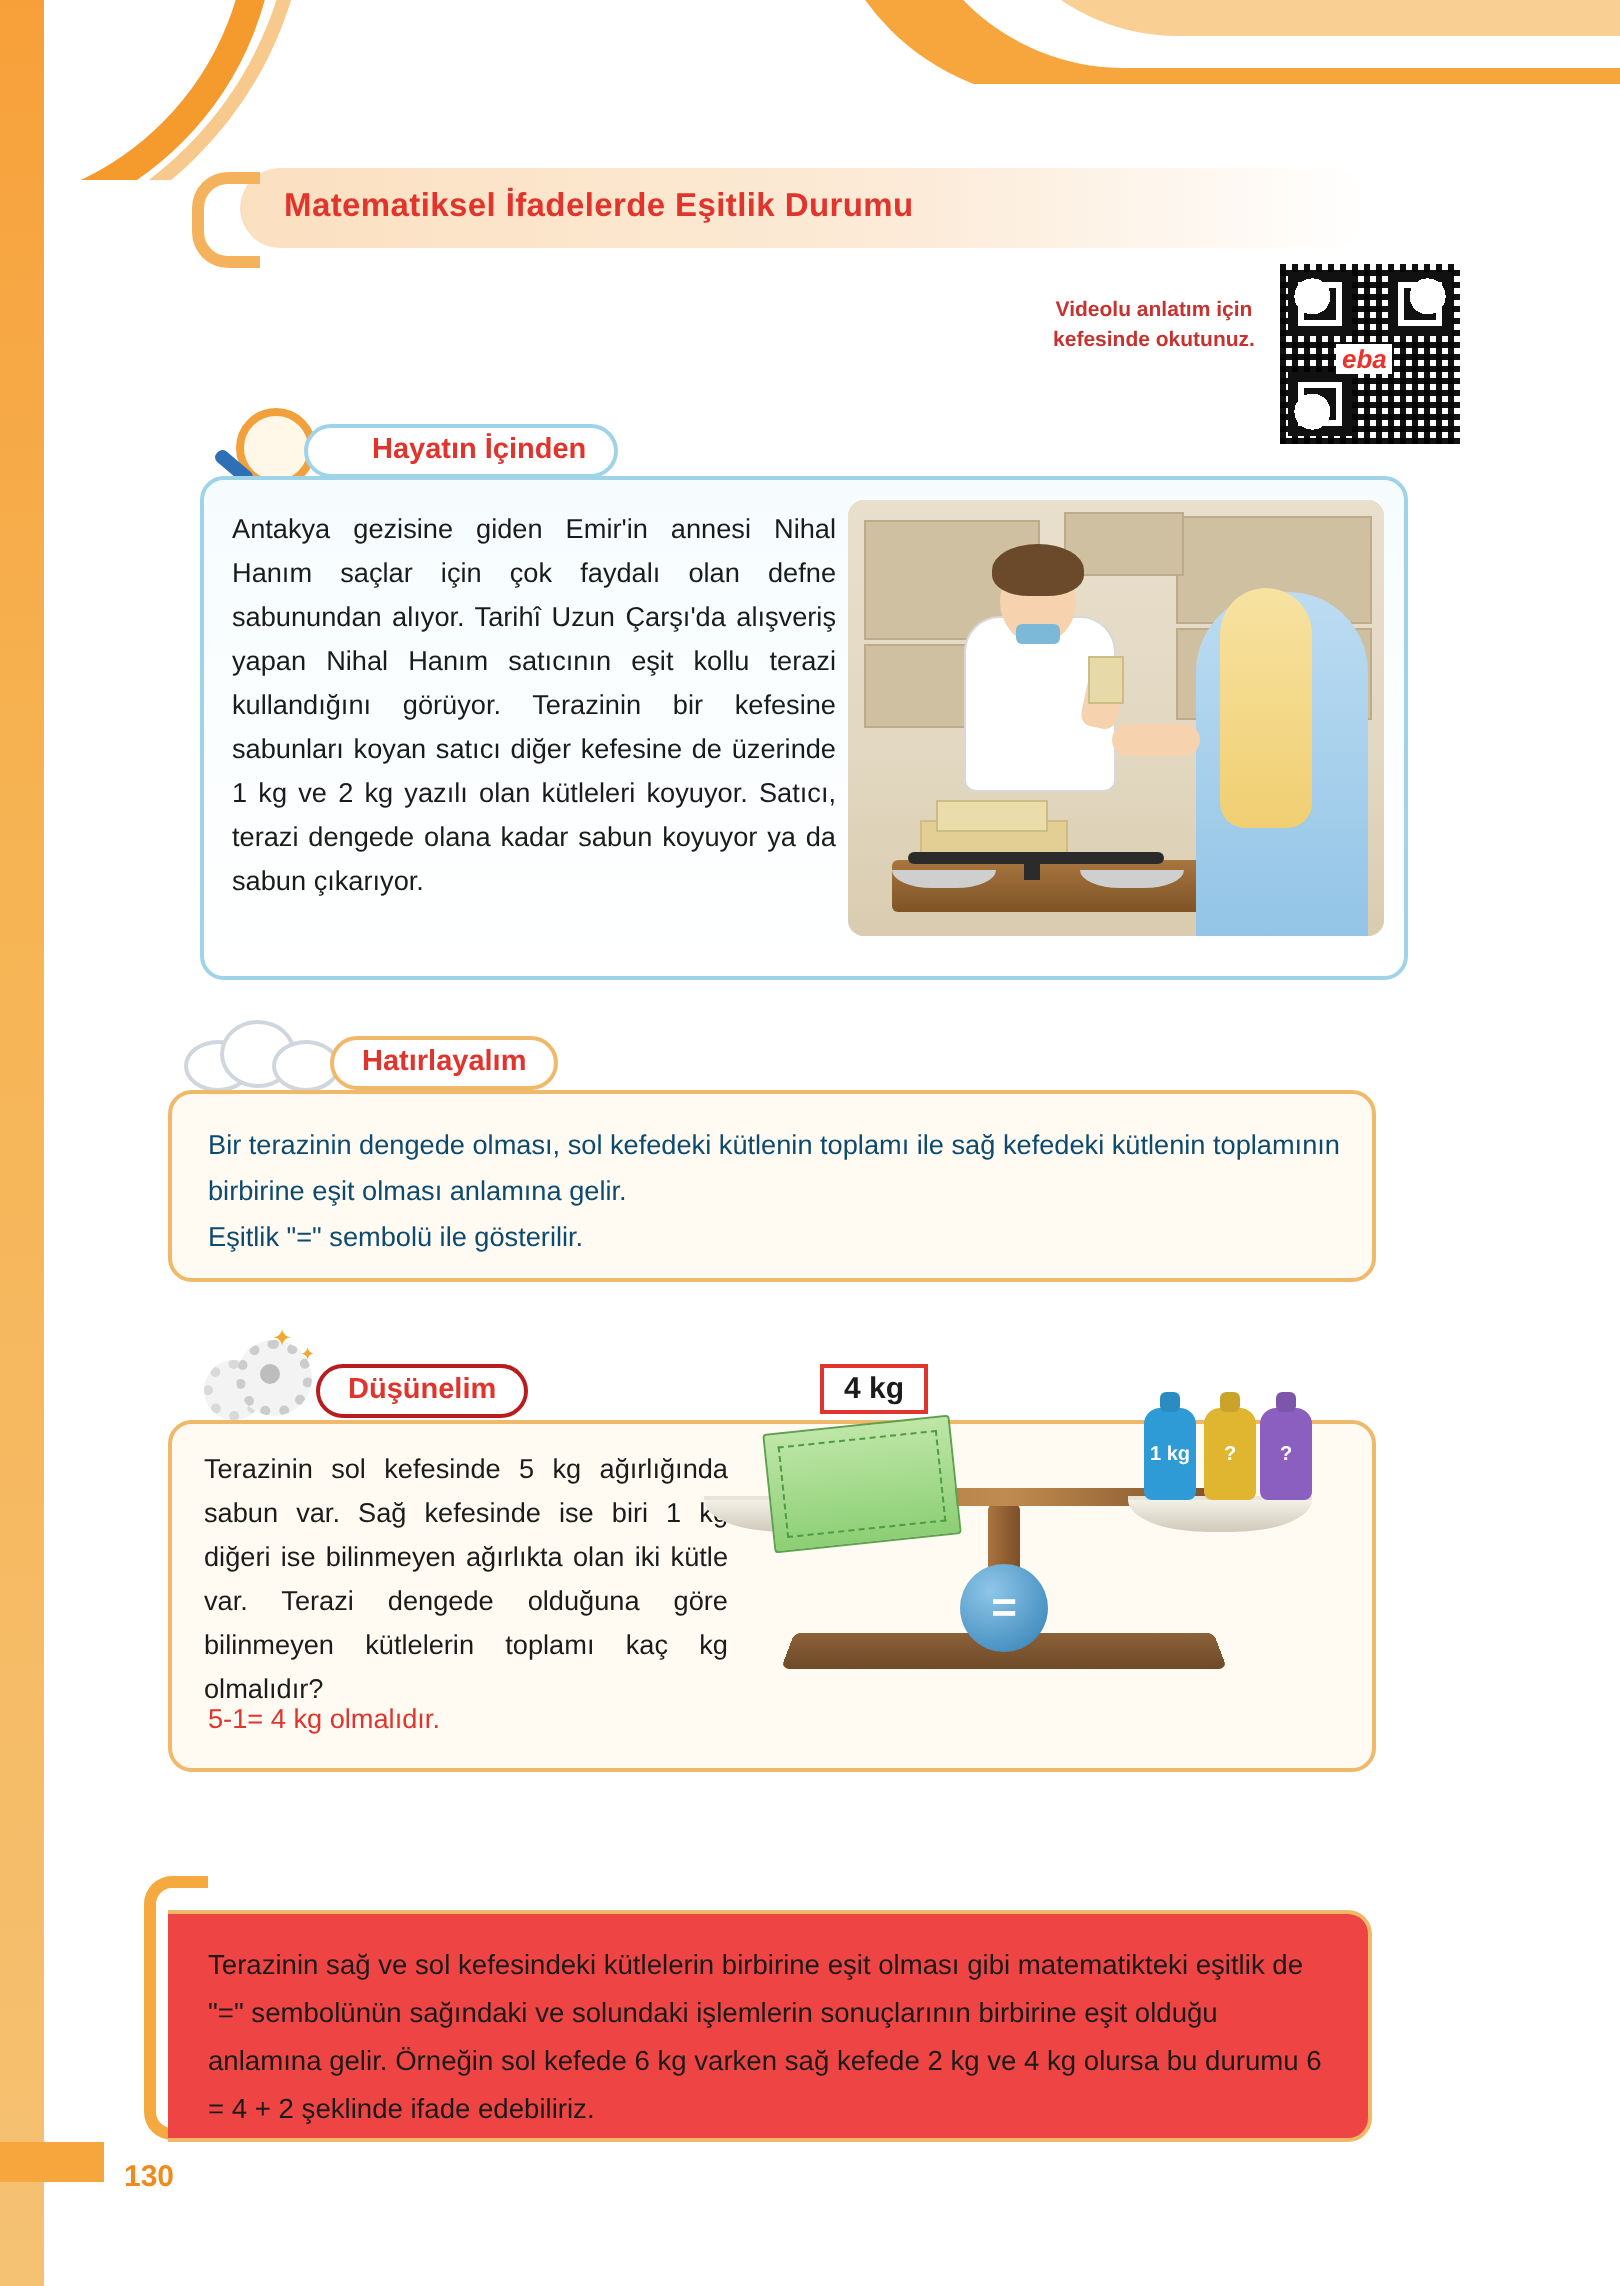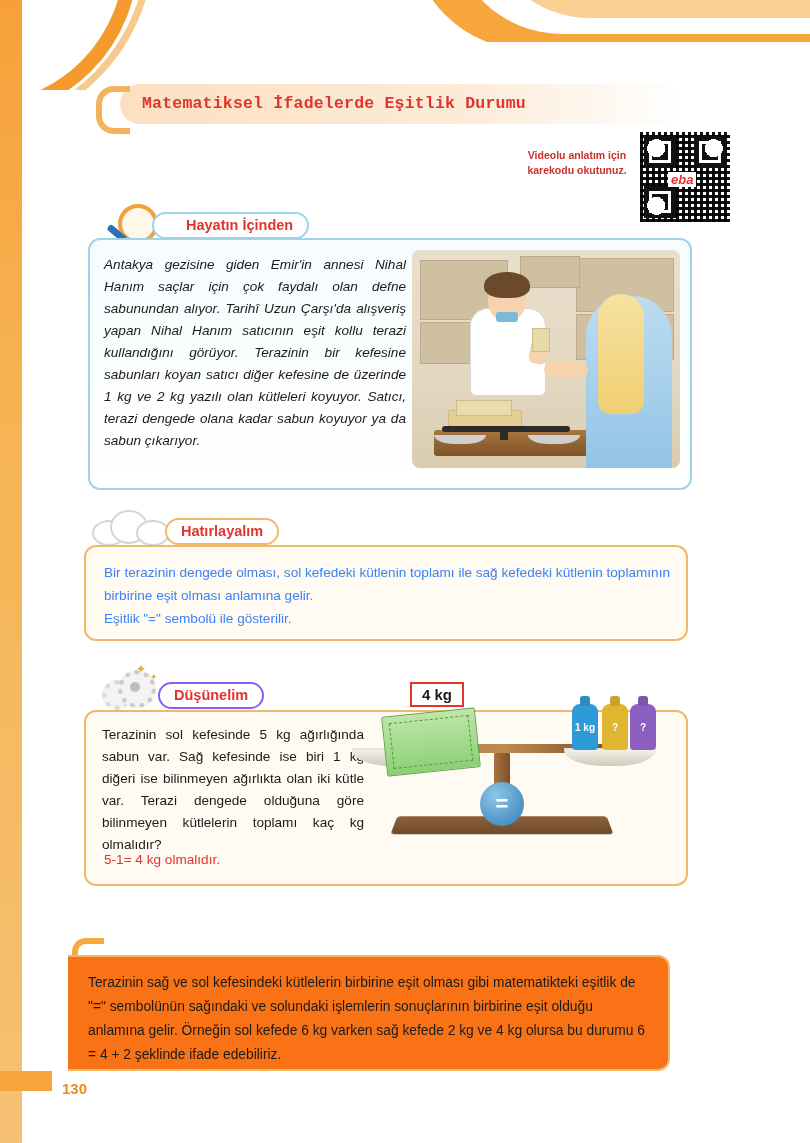--- a/index.html
+++ b/index.html
@@ -80,21 +80,21 @@
     right: -60px; top: -86px;
     width: 385px; height: 104px;
     border-radius: 0 0 0 220px;
     background: #f9cf93;
   }
 
   
   .title-banner {
     position: absolute;
     left: 96px; top: 84px;
-    width: 590px; height: 40px; font-family: Liberation Mono, monospace;
+    width: 590px; height: 40px;
   }
   .title-banner .pill {
     position: absolute;
     left: 24px; top: 0;
     right: 0; height: 40px;
     background: linear-gradient(90deg,#fbe0c0 0%, #fcebd8 60%, #ffffff 100%);
     border-radius: 20px;
   }
   .title-banner .hook {
     position: absolute;
@@ -182,25 +182,24 @@
     border-radius: 14px;
     padding: 3px 14px 4px 14px;
     font-size: 14.5px;
     font-weight: bold;
     color: #e0342c;
     white-space: nowrap;
   }
 
   
   #box-life {
-    left: 88px; top: 238px;
+    left: 100px; top: 238px;
     width: 600px; height: 248px;
     border: 2px solid #9fd3e8;
     background: linear-gradient(180deg,#f6fcfe 0%, #ffffff 100%);
-    font-style: italic;
   }
   #label-life {
     left: 152px; top: 212px;
     border: 2px solid #9fd3e8;
     padding-left: 32px;
   }
   .magnifier {
     position: absolute;
     left: 104px; top: 202px;
     width: 54px; height: 46px;
@@ -261,33 +260,33 @@
     border: 2px solid #cfd6dd;
     border-radius: 50%;
     display: block;
   }
   .remember-text {
     position: absolute;
     left: 18px; top: 14px;
     right: 16px;
     font-size: 13.6px;
     line-height: 1.7;
-    color: #3b82f6;
+    color: #0c4a6e;
   }
 
   
   #box-think {
     left: 84px; top: 710px;
     width: 600px; height: 172px;
     border: 2px solid #f0b96a;
     background: #fffaf2;
   }
   #label-think {
     left: 158px; top: 682px;
-    border: 2px solid #8b5cf6;
+    border: 2px solid #b91c1c;
   }
   .gears {
     position: absolute;
     left: 96px; top: 662px;
     width: 70px; height: 50px;
   }
   .gear {
     position: absolute;
     border-radius: 50%;
     border: 5px dotted #d9d9d9;
@@ -319,26 +318,26 @@
     position: absolute;
     left: 98px; top: 912px;
     font-size: 31px;
     font-weight: bold;
     font-style: italic;
     color: #f6a024;
     letter-spacing: 1px;
     -webkit-text-stroke: 1px #e2811d;
   }
   #box-learn {
-    left: 68px; top: 955px;
+    left: 84px; top: 955px;
     width: 600px; height: 112px;
     border: 2px solid #f0b96a;
     border-left: none;
     border-radius: 0 12px 12px 0;
-    background: #f97316;
+    background: #ef4444;
   }
   .learn-hook {
     position: absolute;
     left: 72px; top: 938px;
     width: 26px; height: 120px;
     border: 6px solid #f5a93f;
     border-right: none;
     border-radius: 14px 0 0 14px;
   }
   .learn-text {
@@ -556,21 +555,21 @@
 
   <div class="title-banner">
     <div class="pill"></div>
     <div class="hook"></div>
     <div class="txt">Matematiksel İfadelerde Eşitlik Durumu</div>
   </div>
 
   <div class="qr-wrap">
     <div class="qr-text">
       <span>Videolu anlatım için</span><br>
-      <span>karekodu okutunuz.</span>
+      <span>kefesinde okutunuz.</span>
     </div>
     <div class="qr-code">
       <div class="qr-eye" style="left:4px;top:4px">
           <i></i>
         </div>
       <div class="qr-eye" style="right:4px;top:4px">
           <i></i>
         </div>
       <div class="qr-eye" style="left:4px;bottom:4px">
           <i></i>

